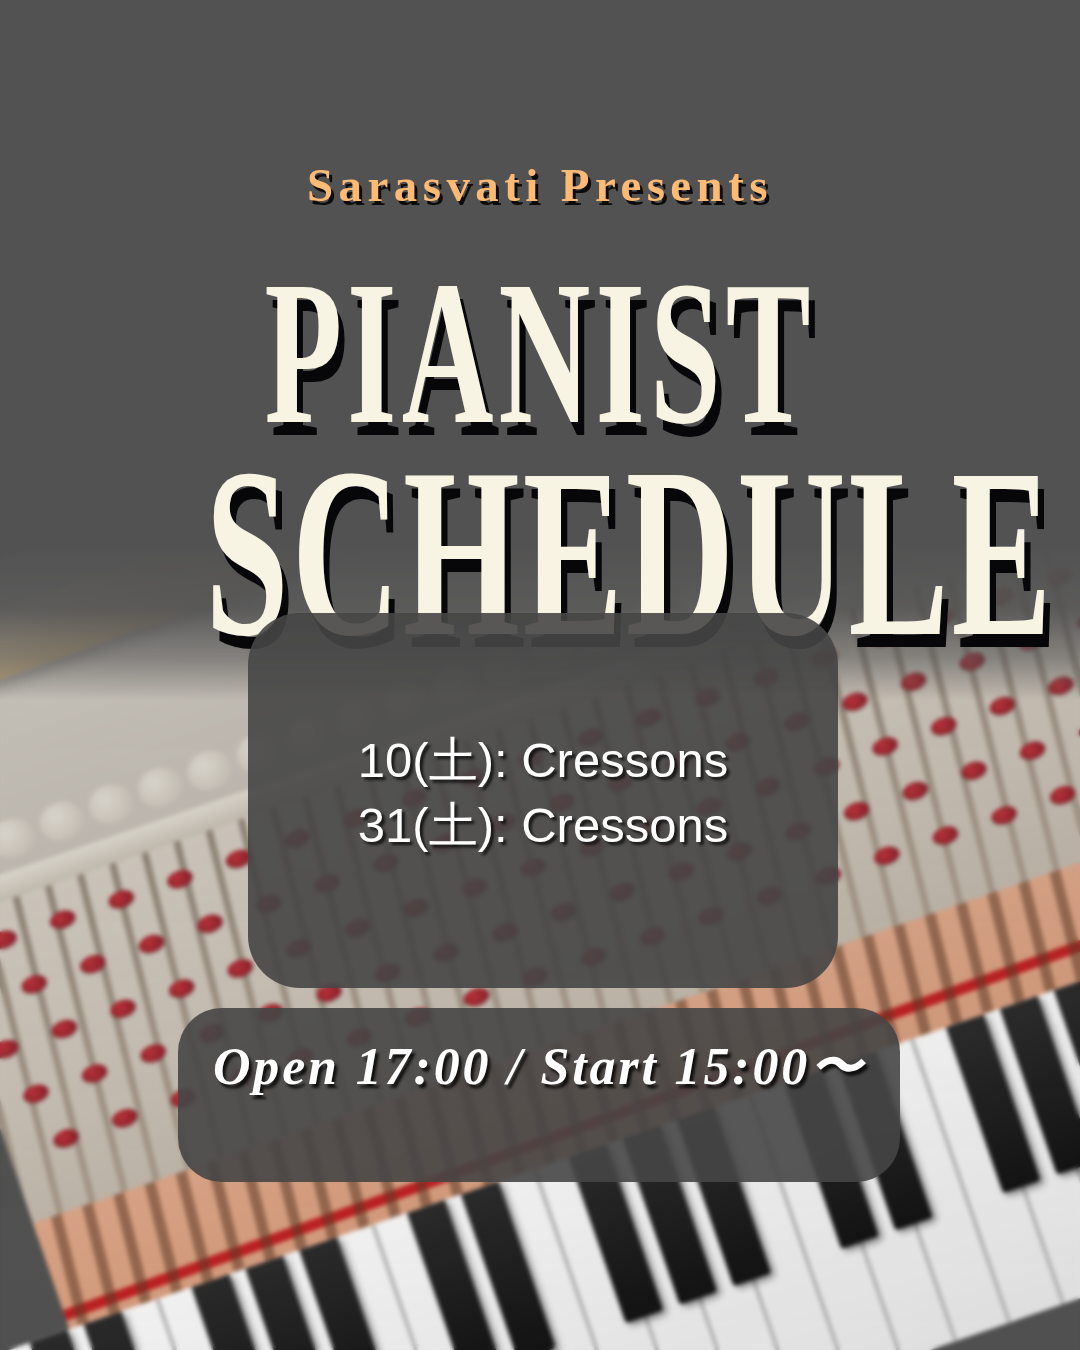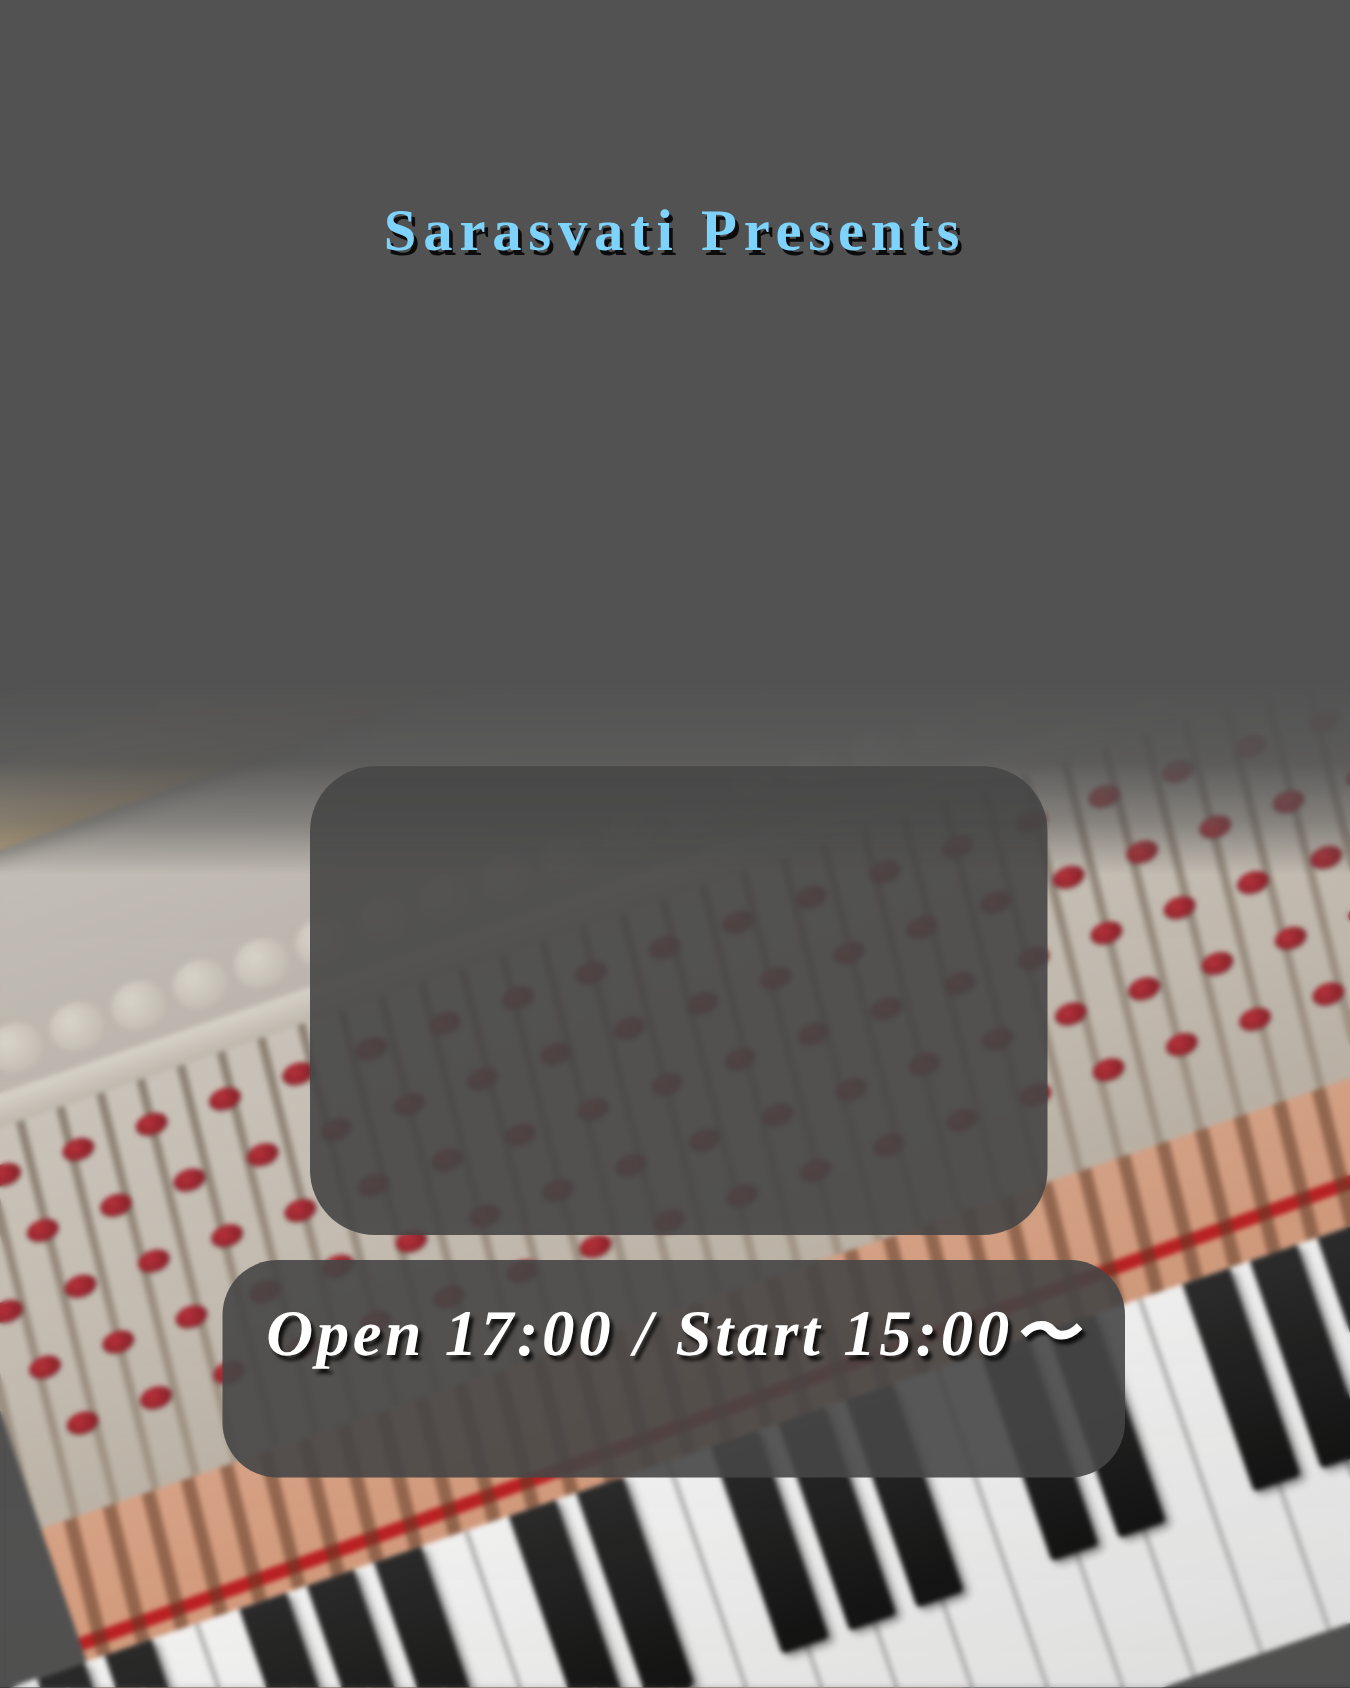--- a/index.html
+++ b/index.html
@@ -116,21 +116,21 @@
     background:linear-gradient(180deg,rgba(82,82,82,.22) 0%,rgba(70,70,70,.10) 45%,rgba(60,55,50,.05) 100%);
   }
 
   
   .presents{
     position:absolute;left:0;top:158px;width:1080px;
     text-align:center;
     font-family:"Liberation Serif", serif;
     font-size:47px;font-weight:700;
     letter-spacing:.115em;
-    color:#7dd3fc;
+    color:#fdba74;
     text-shadow:3px 4px 0 rgba(0,0,0,.85);
   }
 
   .bigtitle{
     position:absolute;left:0;top:252px;width:1080px;
     text-align:center;
     font-family:"Liberation Serif", serif;
     font-weight:700;
     color:#f7f4e4;
     line-height:.99;
@@ -431,19 +431,27 @@
           <k style="left:1121px"></k>
         </div>
     </div>
   </div>
   <div class="photo-blur"></div>
   <div class="wash"></div>
   <div class="fade-top"></div>
 
   <div class="presents">Sarasvati Presents</div>
 
+  <div class="bigtitle">
+    <span class="l1">PIANIST</span>
+    <span class="l2">SCHEDULE</span>
+  </div>
 
   <div class="panel panel-schedule"></div>
+  <div class="schedule-list">
+    <div>10(土): Cressons</div>
+    <div>31(土): Cressons</div>
+  </div>
 
   <div class="panel panel-info"></div>
   <div class="info-time">Open 17:00 / Start 15:00〜</div>
 
 </div>
 
 </body></html>

